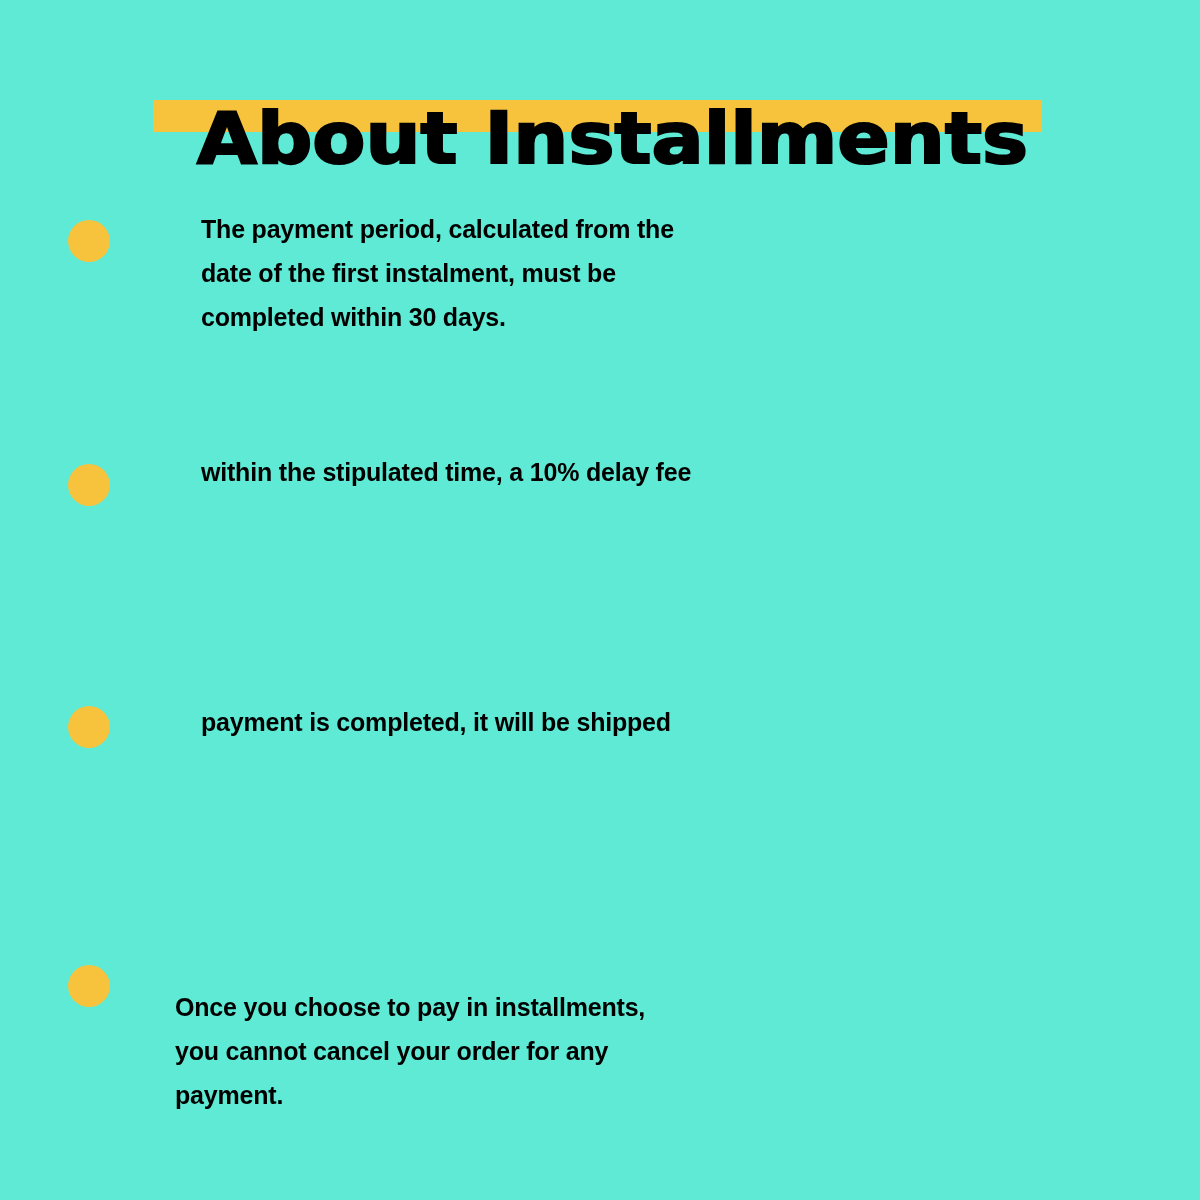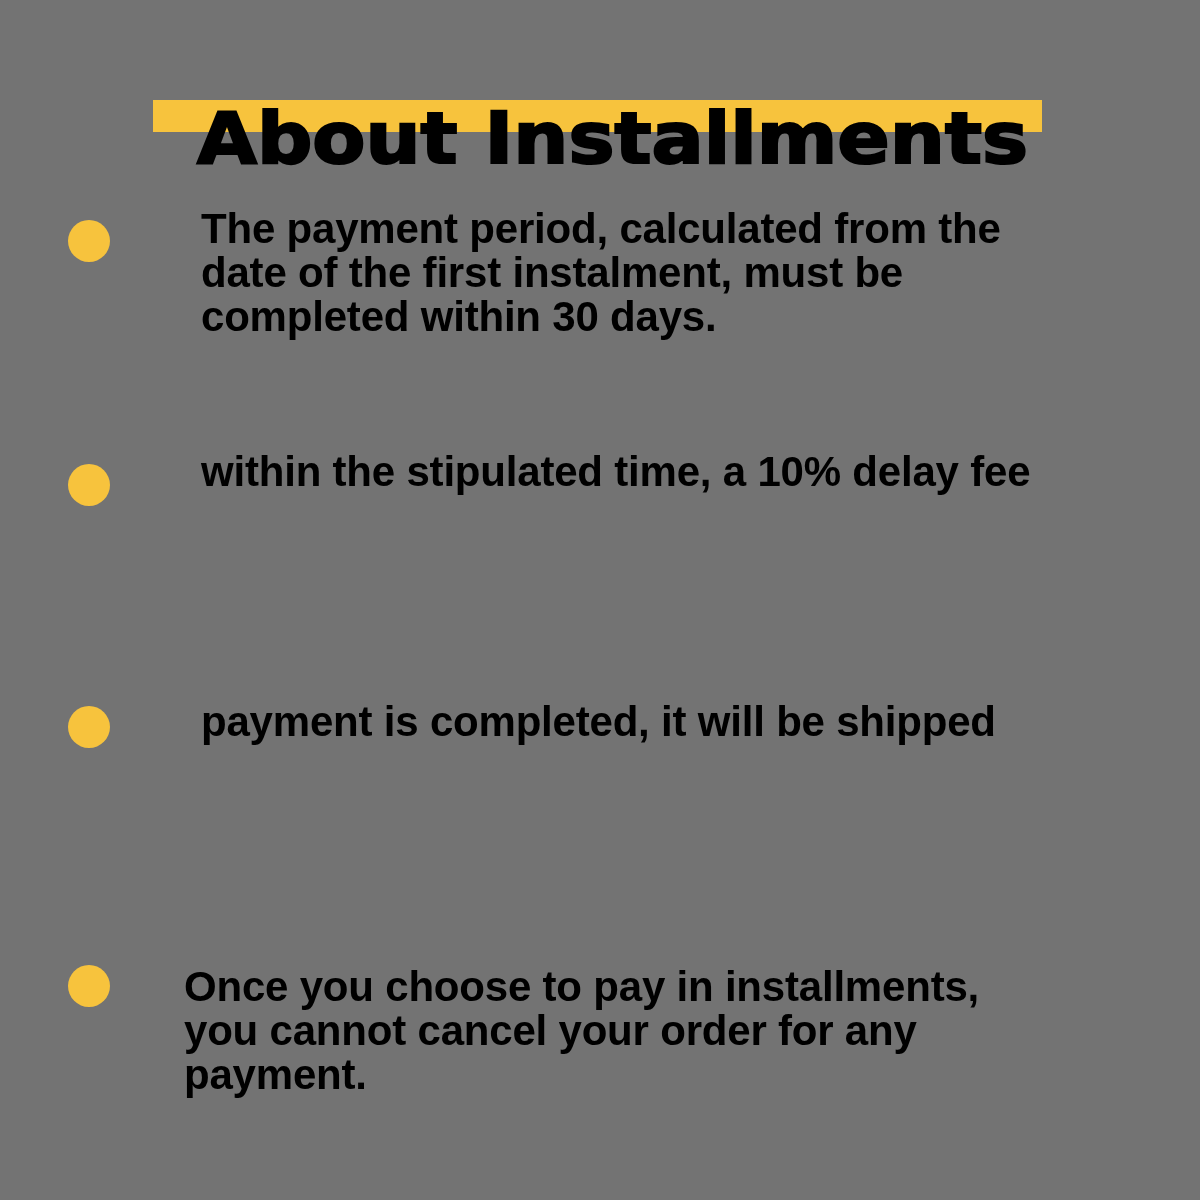--- a/index.html
+++ b/index.html
@@ -4,21 +4,21 @@
 <style>
   html, body {
     margin: 0;
     padding: 0;
     background: #ffffff;
   }
   .canvas {
     position: relative;
     width: 1200px;
     height: 1200px;
-    background: #737373;
+    background: #5eead4;
     overflow: hidden;
     font-family: "Liberation Sans", sans-serif;
     color: #000000;
   }
 
   
   .title-highlight-bar {
     position: absolute;
     left: 153px;
     top: 100px;
@@ -56,34 +56,34 @@
     width: 42px;
     height: 42px;
     border-radius: 50%;
     background: #F7C33D;
   }
   .bullet-text {
     position: absolute;
     left: 201px;
     top: 0;
     font-weight: 700;
-    font-size: 42px;
+    font-size: 25px;
     line-height: 44px;
     white-space: nowrap;
     letter-spacing: -0.2px;
   }
   .item-1 { top: 207px; }
   .item-2 { top: 450px; }
   .item-3 { top: 700px; }
   .item-4 { top: 965px; }
   .item-1 .bullet-dot { top: 13px; }
   .item-2 .bullet-dot { top: 14px; }
   .item-3 .bullet-dot { top: 6px;  }
   .item-4 .bullet-dot { top: 0px;  }
-  .item-4 .bullet-text { left: 184px; }
+  .item-4 .bullet-text { left: 175px; margin-top: 20px; }
 </style>
 </head>
 <body>
 
 <div class="canvas">
 
   <div class="title-highlight-bar"></div>
   <h1 class="page-title">About Installments</h1>
 
   <div class="bullet-item item-1">

